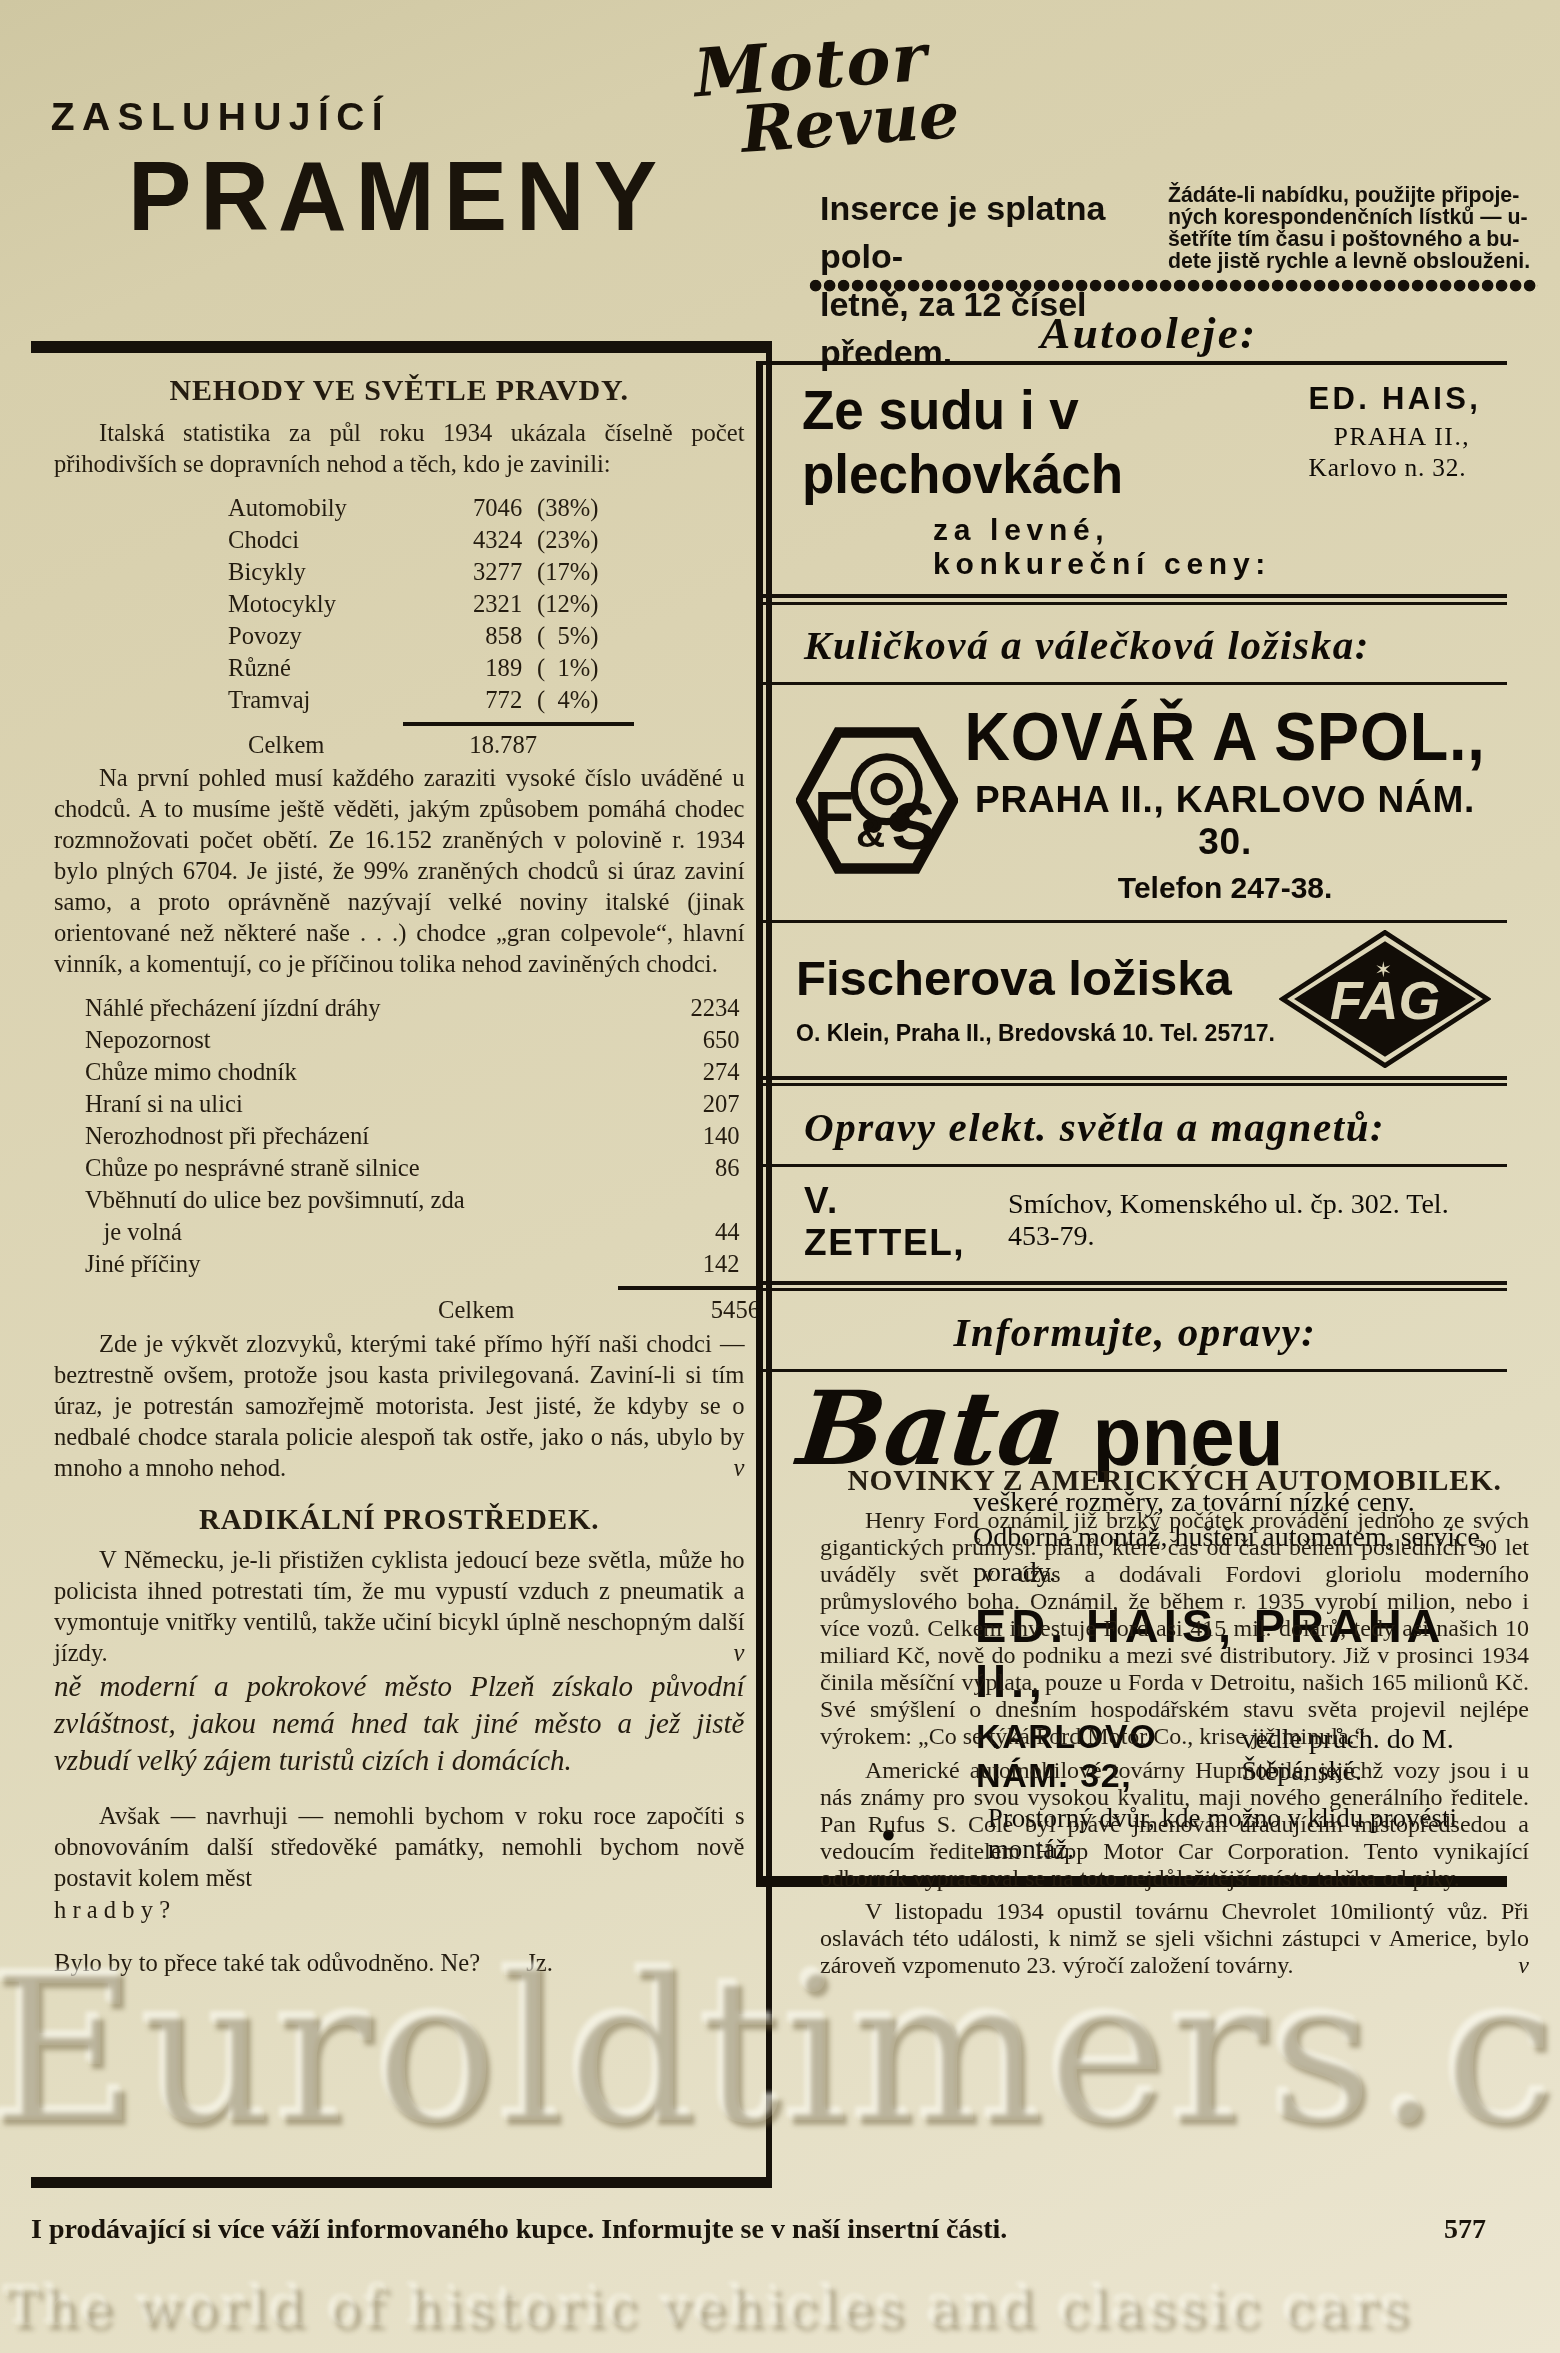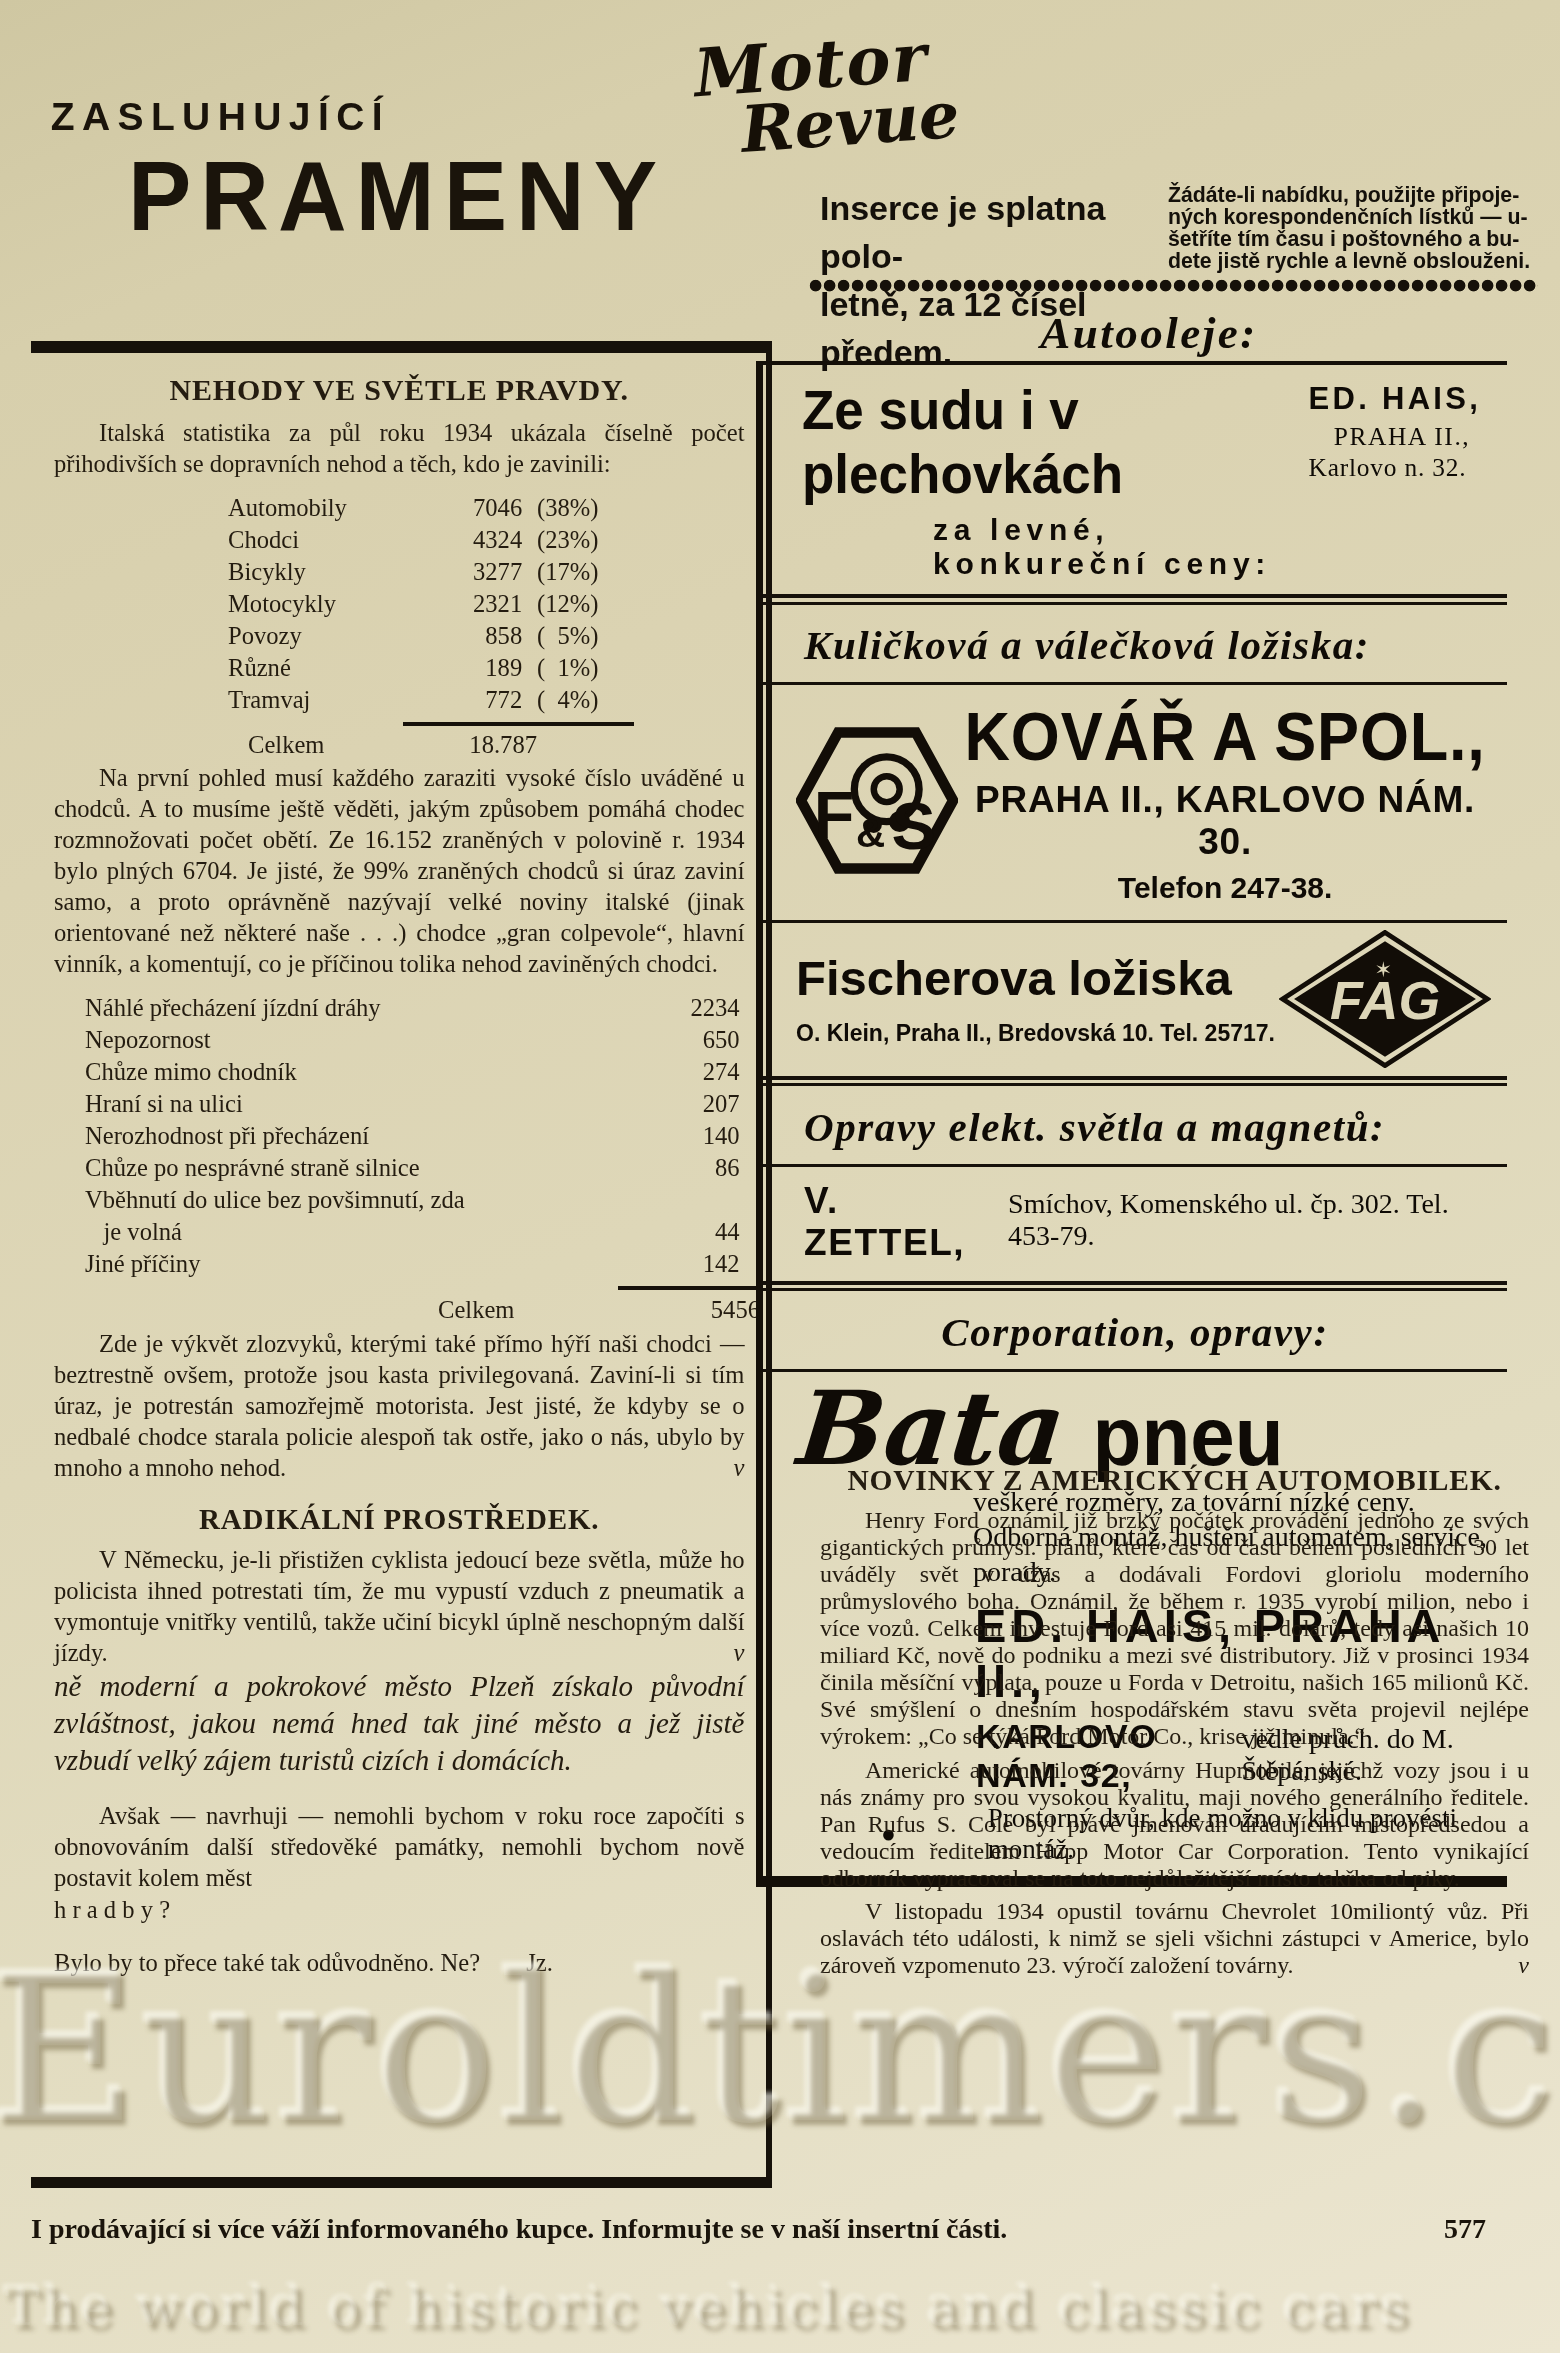--- a/index.html
+++ b/index.html
@@ -316,21 +316,21 @@
     <div class="rule2"></div>
     <div class="h-fancy" style="font-family:'Liberation Serif',serif;">Opravy elekt. světla a magnetů:</div>
     <div class="rule1"></div>
 
     <div class="ad-zettel">
       <span class="zt-name">V. ZETTEL,</span>
       <span class="zt-detail" style="font-family:'Liberation Serif',serif;">Smíchov, Komenského ul. čp. 302. Tel. 453-79.</span>
     </div>
 
     <div class="rule2"></div>
-    <div class="h-fancy center" style="font-family:'Liberation Serif',serif;">Corporation, opravy:</div>
+    <div class="h-fancy center" style="font-family:'Liberation Serif',serif;">Informujte, opravy:</div>
     <div class="rule1"></div>
 
     <div class="ad-bata">
       <div class="bata-row">
         <span class="bata-script">Bata</span>
         <span class="bata-pneu">pneu</span>
       </div>
       <div class="bata-desc" style="font-family:'Liberation Serif',serif;">veškeré rozměry, za tovární nízké ceny. Odborná montáž, huštění automatem, service, porady.</div>
       <div class="bata-name">ED. HAIS, PRAHA II.,</div>
       <div class="bata-addr">

